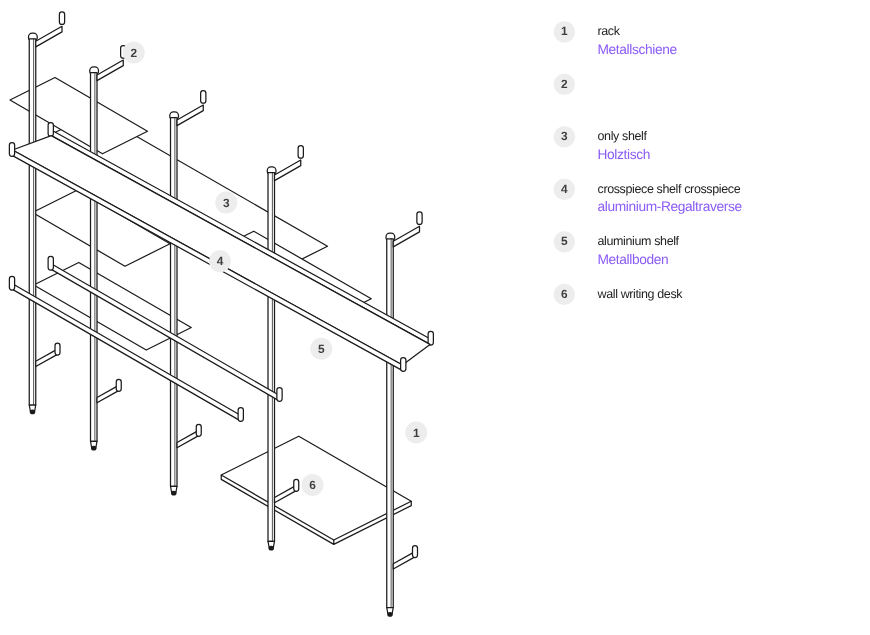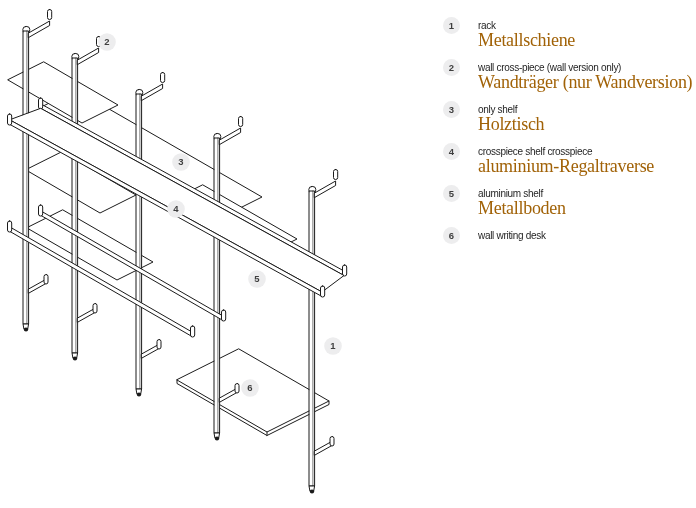--- a/index.html
+++ b/index.html
@@ -10,21 +10,21 @@
   .diagram{position:absolute;left:0;top:0;width:432px;height:508px;}
   .legend{position:absolute;left:443px;top:18px;display:flex;flex-direction:column;}
   .legend-item{display:flex;align-items:flex-start;height:30px;margin-bottom:12px;}
   .badge{
     width:17px;height:17px;border-radius:50%;background:#ededee;flex:0 0 17px;
     display:flex;align-items:center;justify-content:center;
     font-size:9.5px;font-weight:bold;color:#3f3f3f;margin-top:-1px;
   }
   .legend-text{margin-left:18px;}
   .legend-en{font-size:10px;line-height:15px;color:#1f1f1f;letter-spacing:-0.3px;white-space:nowrap;}
-  .legend-de{font-size:18px;line-height:15px;color:#a16207;letter-spacing:-0.3px;white-space:nowrap;font-family:Liberation Serif, serif;}
+  .legend-de{font-size:11px;line-height:15px;color:#8b5cf6;letter-spacing:-0.3px;white-space:nowrap;}
   svg text.callout-num{
     font-family:"Liberation Sans", sans-serif;font-size:9.5px;font-weight:bold;fill:#3f3f3f;
   }
 </style>
 </head>
 <body>
 
 <div class="diagram">
 <svg width="432" height="508" viewBox="0 0 432 508">
   <g stroke="#1b1b1b" stroke-width="1" fill="none" stroke-linejoin="round" stroke-linecap="round">
@@ -170,24 +170,20 @@
 <div class="legend">
   <div class="legend-item">
     <span class="badge">1</span>
     <div class="legend-text">
       <div class="legend-en">rack</div>
       <div class="legend-de">Metallschiene</div>
     </div>
   </div>
   <div class="legend-item">
     <span class="badge">2</span>
-    <div class="legend-text">
-      <div class="legend-en">wall cross-piece (wall version only)</div>
-      <div class="legend-de">Wandträger (nur Wandversion)</div>
-    </div>
   </div>
   <div class="legend-item">
     <span class="badge">3</span>
     <div class="legend-text">
       <div class="legend-en">only shelf</div>
       <div class="legend-de">Holztisch</div>
     </div>
   </div>
   <div class="legend-item">
     <span class="badge">4</span>

